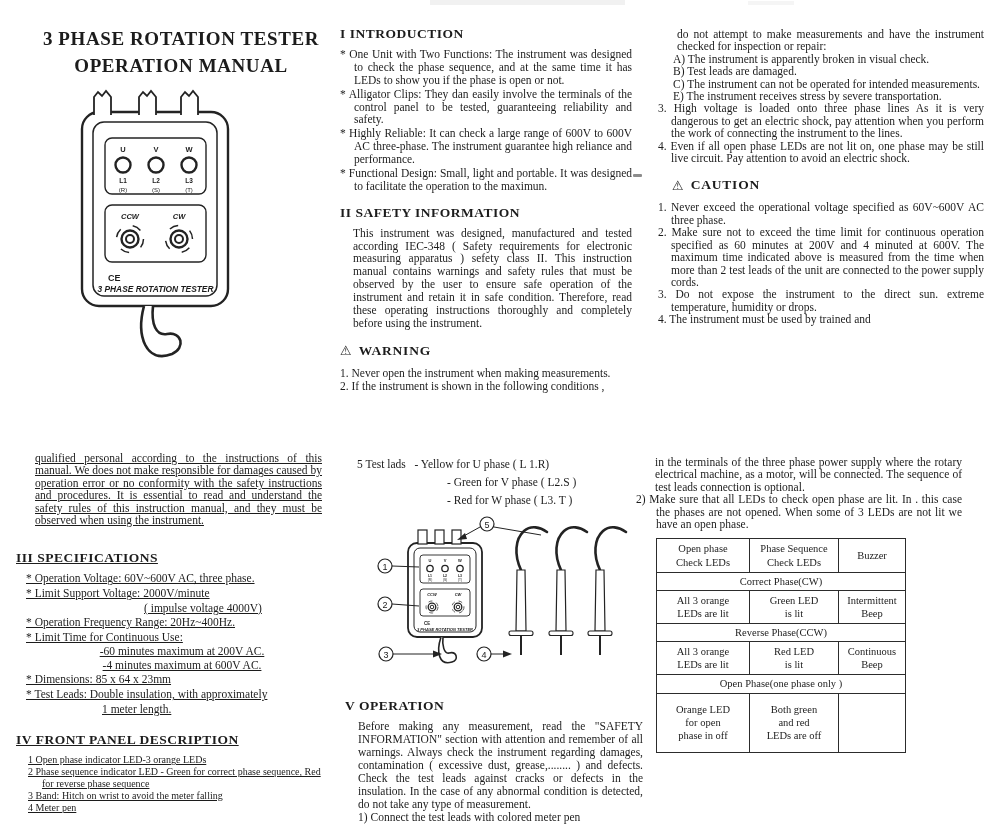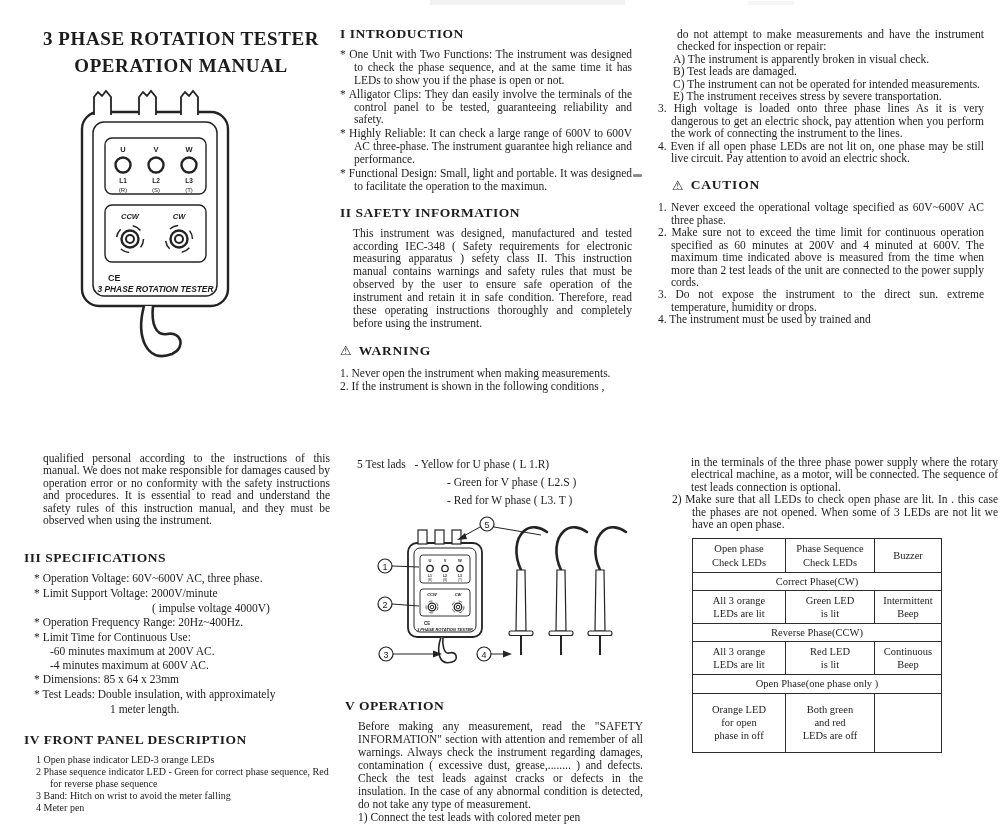--- a/index.html
+++ b/index.html
@@ -2,40 +2,40 @@
 <html><head>
 <meta charset="utf-8">
 <style>
   html,body{margin:0;padding:0;background:#ffffff;}
   body{width:1002px;height:840px;position:relative;overflow:hidden;
        font-family:"Liberation Serif", serif;color:#1c1c1c;}
   .col{position:absolute;}
   .tl{left:30px;top:26px;width:302px;}
   .tm{left:340px;top:26px;width:292px;}
   .tr{left:658px;top:28px;width:326px;}
-  .bl{left:24px;top:452px;width:306px;}
+  .bl{left:16px;top:452px;width:306px;text-decoration:underline;}
   .bm{left:345px;top:456px;width:298px;}
-  .br{left:672px;top:456px;width:326px;}
+  .br{left:636px;top:456px;width:326px;}
 
   .h1{font-size:19px;font-weight:bold;text-align:center;letter-spacing:.6px;line-height:1.4;}
   .sec-h{font-size:13.5px;font-weight:bold;letter-spacing:.5px;margin:0 0 6px 0;}
   .body-text{font-size:11.5px;line-height:1.12;text-align:justify;}
   .tr .body-text,.bl .body-text,.br .body-text{line-height:1.08;}
   .bullet{padding-left:14px;text-indent:-14px;margin-bottom:1px;}
   .ind{padding-left:13px;}
   .cond{padding-left:44px;text-indent:-29px;}
   .num{padding-left:13px;text-indent:-13px;}
   .num2{padding-left:20px;text-indent:-20px;}
   .para-ind{padding-left:19px;} .mt12{margin-top:12px;} .mt14{margin-top:14px;}
   .warn-h{display:flex;align-items:center;gap:7px;margin:13px 0 8px 0;}
   .warn-h .tri{font-family:"DejaVu Sans",sans-serif;font-size:13px;line-height:1;}
   .warn-h .wtxt{font-size:13.5px;font-weight:bold;letter-spacing:.8px;}
   .spec-line{font-size:11.5px;line-height:1.2;}
   .spec-ind1{padding-left:118px;}
-  .spec-ind2{padding-left:16px;}
+  .spec-ind2{padding-left:16px;text-align:center;}
   .spec-ind3{padding-left:76px;}
   .fp-item{font-size:10px;line-height:1.18;padding-left:26px;text-indent:-14px;}
   .leads-block{font-size:11.5px;line-height:1.55;margin-left:12px;}
   .leads-cont{padding-left:90px;}
   .op-body{margin-top:6px;}
 
   table.res{border-collapse:collapse;margin-top:8px;}
   table.res th,table.res td{border:1px solid #2c2c2c;font-weight:normal;
     font-size:10.5px;line-height:1.25;text-align:center;vertical-align:middle;
     white-space:pre-line;padding:3px 2px;}

